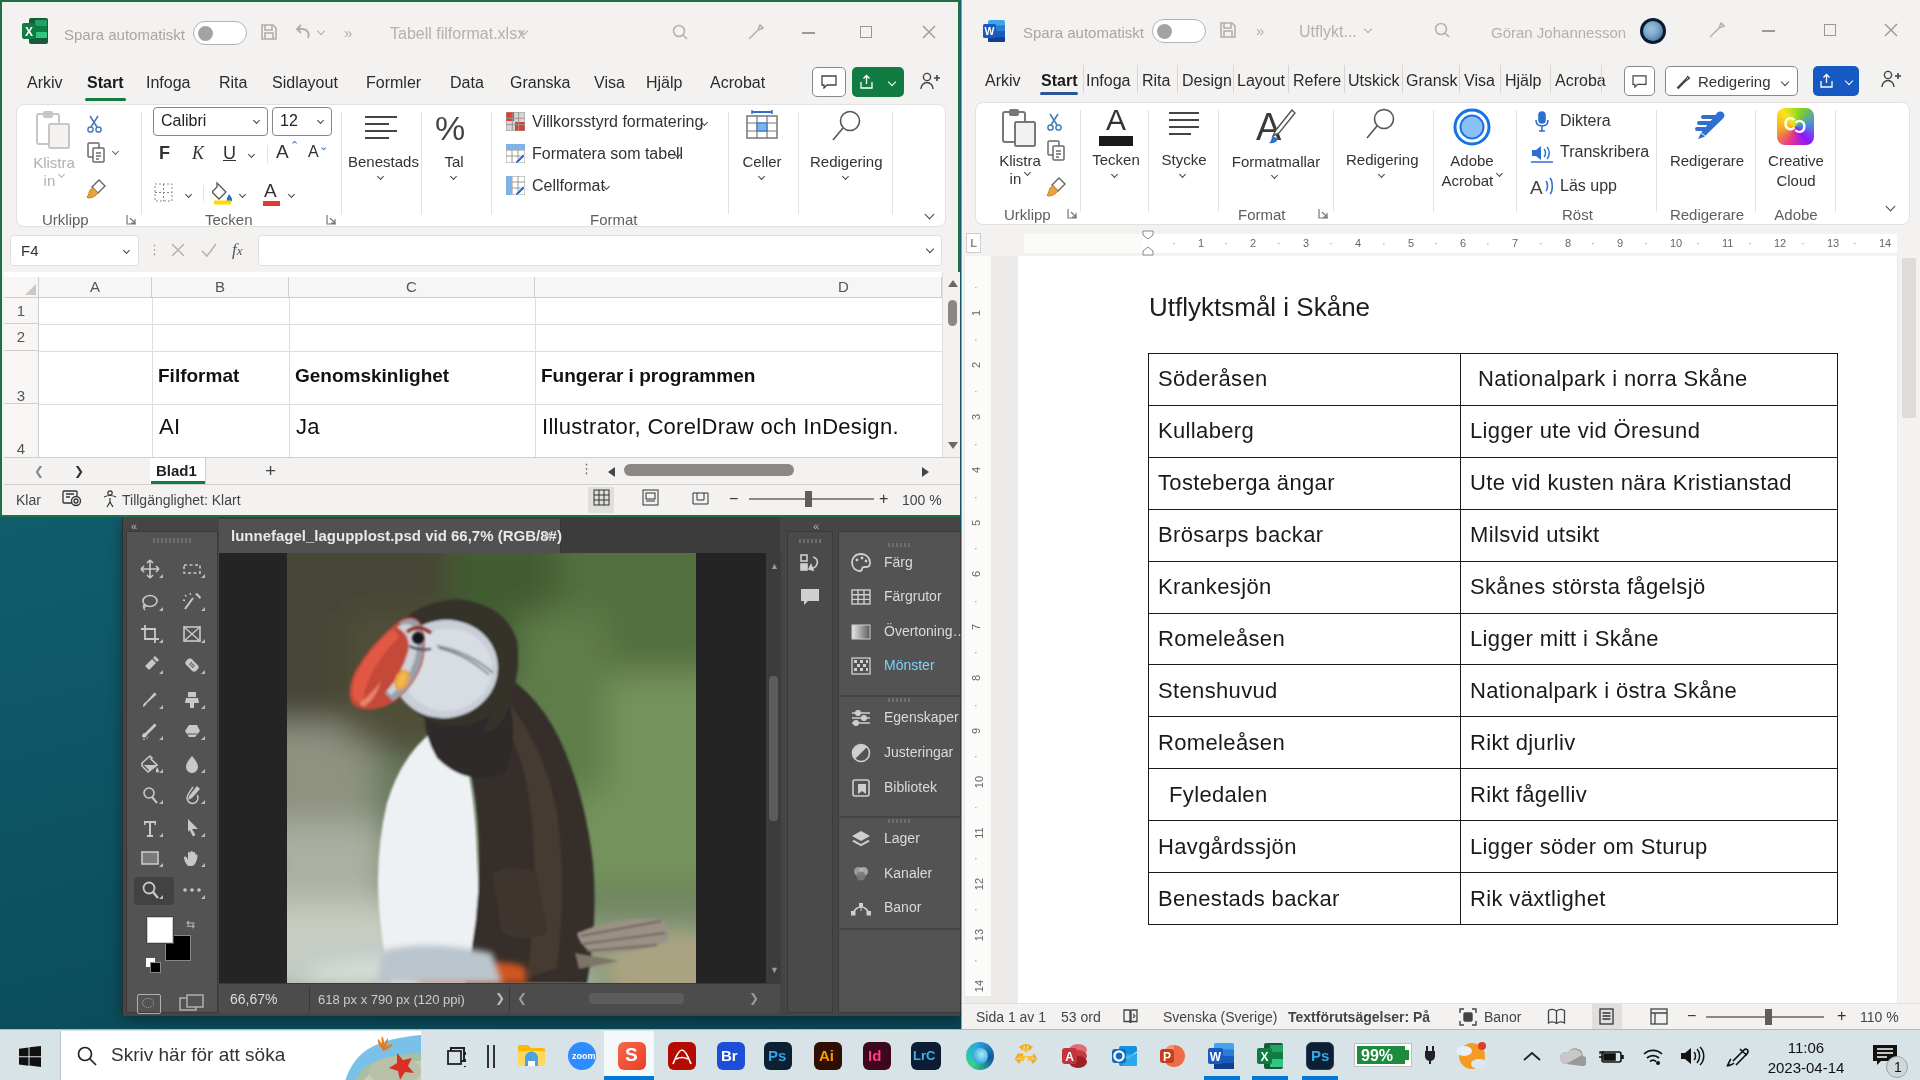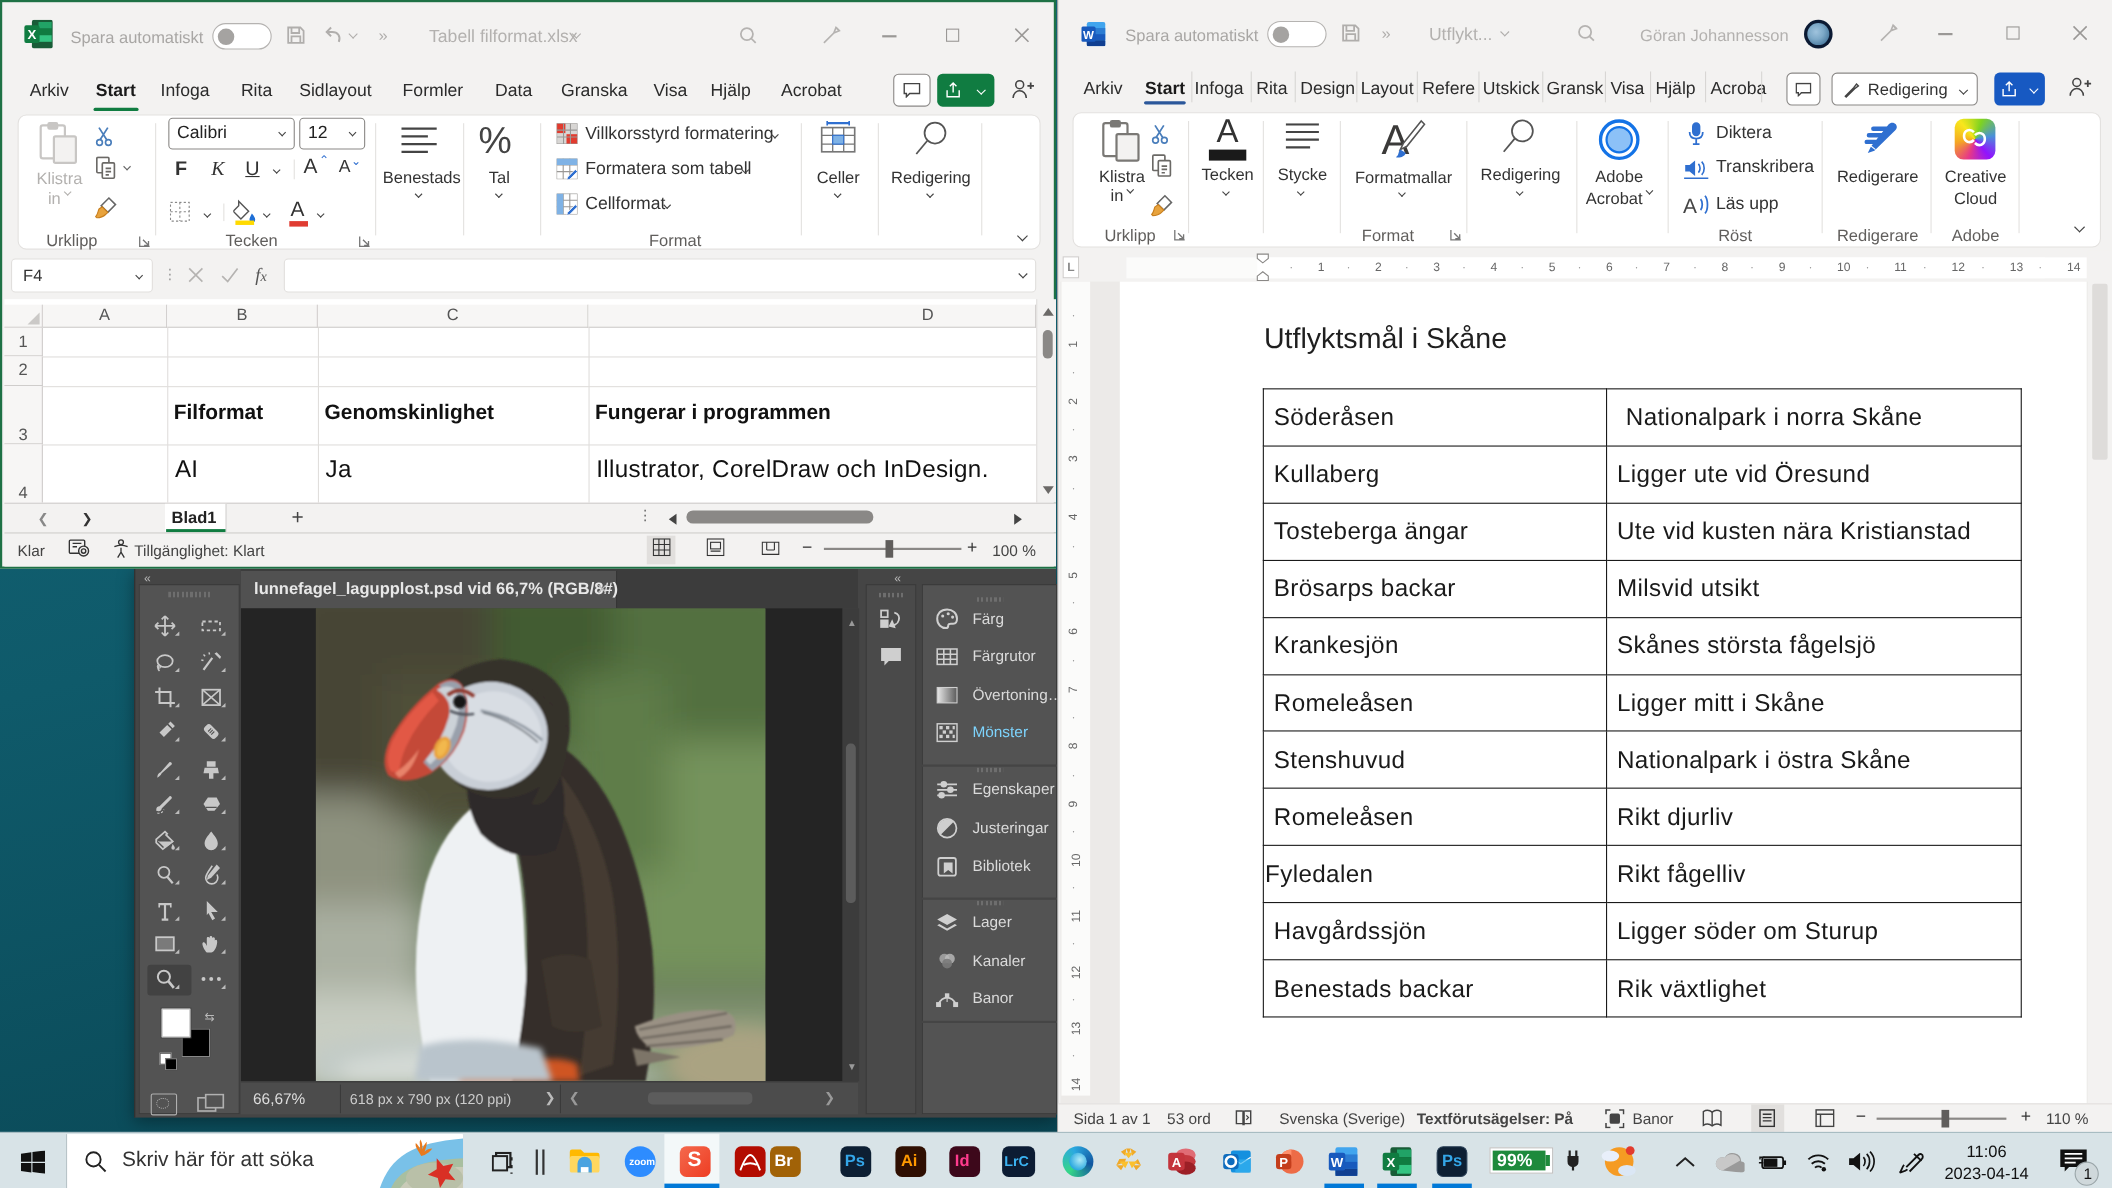--- a/index.html
+++ b/index.html
@@ -946,21 +946,21 @@
         </tr>
   <tr>
           <td style="border:1.6px solid #1a1a1a;padding-left:9px;">Stenshuvud</td>
           <td style="border:1.6px solid #1a1a1a;padding-left:9px;">Nationalpark i östra Skåne</td>
         </tr>
   <tr>
           <td style="border:1.6px solid #1a1a1a;padding-left:9px;">Romeleåsen</td>
           <td style="border:1.6px solid #1a1a1a;padding-left:9px;">Rikt djurliv</td>
         </tr>
   <tr>
-          <td style="border:1.6px solid #1a1a1a;padding-left:1px;">Fyledalen</td>
+          <td style="border:1.6px solid #1a1a1a;padding-left:20px;">Fyledalen</td>
           <td style="border:1.6px solid #1a1a1a;padding-left:9px;">Rikt fågelliv</td>
         </tr>
   <tr>
           <td style="border:1.6px solid #1a1a1a;padding-left:9px;">Havgårdssjön</td>
           <td style="border:1.6px solid #1a1a1a;padding-left:9px;">Ligger söder om Sturup</td>
         </tr>
   <tr>
           <td style="border:1.6px solid #1a1a1a;padding-left:9px;">Benestads backar</td>
           <td style="border:1.6px solid #1a1a1a;padding-left:9px;">Rik växtlighet</td>
         </tr>
@@ -1042,21 +1042,21 @@
  <div class="abs" style="left:568px;top:12px;width:28px;height:28px;border-radius:50%;background:#2d8cff;">
       <span style="position:absolute;left:4px;top:9px;font-size:9px;color:#fff;font-weight:bold;">zoom</span>
     </div>
  <div class="abs" style="left:604px;top:1px;width:50px;height:50px;background:#f3f8f9;"></div>
  <div class="abs" style="left:618px;top:12px;width:28px;height:28px;border-radius:6px;background:linear-gradient(135deg,#f4694d,#ee3d23);">
       <span style="position:absolute;left:7px;top:2px;font-size:19px;color:#fff;font-weight:bold;">S</span>
     </div>
  <div class="abs" style="left:668px;top:12px;width:28px;height:28px;border-radius:6px;background:#b30b00;"><svg width="20" height="18" viewBox="0 0 20 18" style="margin:5px 0 0 4px;" fill="none" stroke="#fff" stroke-width="1.7">
         <path d="M1 17C4 9 7 3 10 3s6 6 9 14M4 12c4-2 8-2 12 0"></path>
       </svg></div>
- <div class="abs" style="left:700px;top:12px;width:28px;height:28px;border-radius:6px;background:#a16207;">
+ <div class="abs" style="left:717px;top:12px;width:28px;height:28px;border-radius:6px;background:#1d4ed8;">
       <span style="position:absolute;left:4px;top:5px;font-size:15px;color:#fff;font-weight:bold;">Br</span>
     </div>
  <div class="abs" style="left:764px;top:12px;width:28px;height:28px;border-radius:6px;background:#0d1f33;">
       <span style="position:absolute;left:4px;top:5px;font-size:15px;color:#34a6e8;font-weight:bold;">Ps</span>
     </div>
  <div class="abs" style="left:814px;top:12px;width:28px;height:28px;border-radius:6px;background:#2f0f02;">
       <span style="position:absolute;left:5px;top:5px;font-size:15px;color:#ff9a00;font-weight:bold;">Ai</span>
     </div>
  <div class="abs" style="left:863px;top:12px;width:28px;height:28px;border-radius:6px;background:#3d081b;">
       <span style="position:absolute;left:5px;top:5px;font-size:15px;color:#ff3b8e;font-weight:bold;">Id</span>

